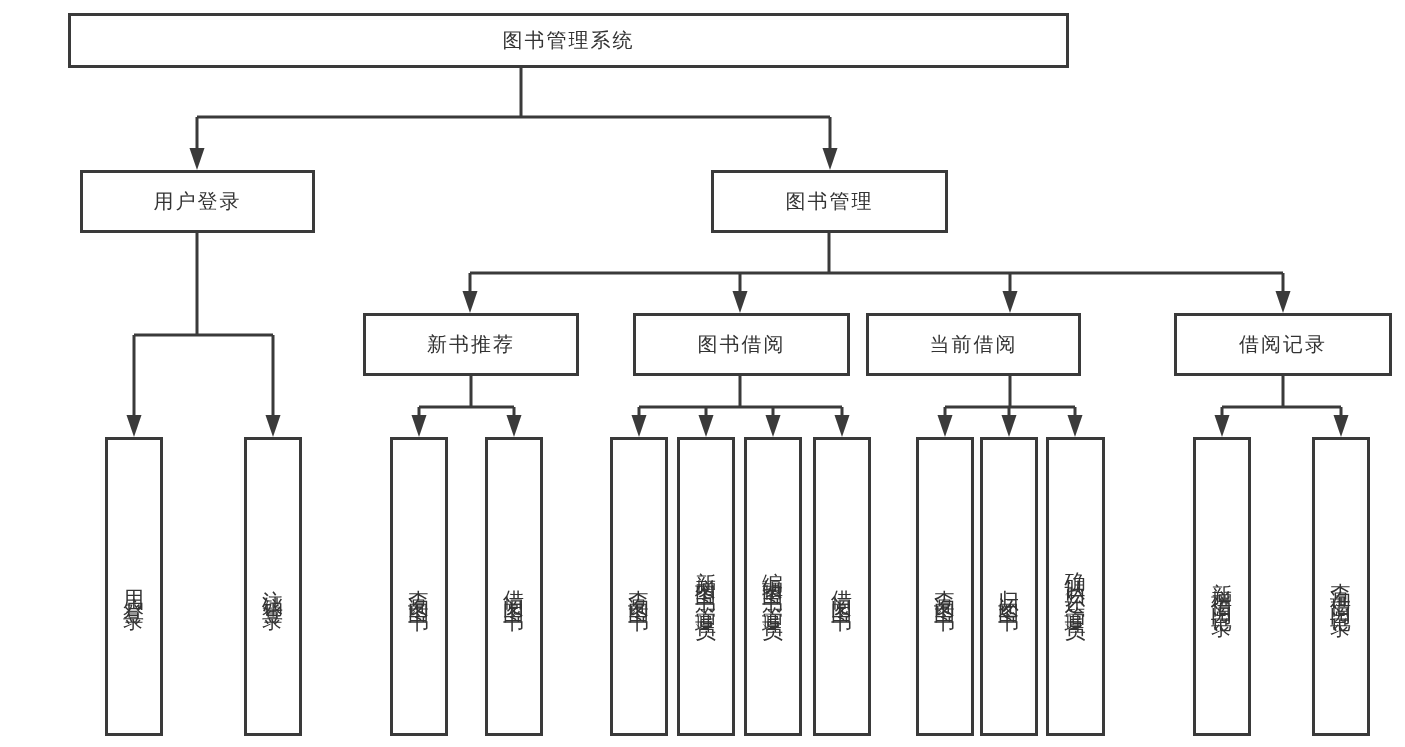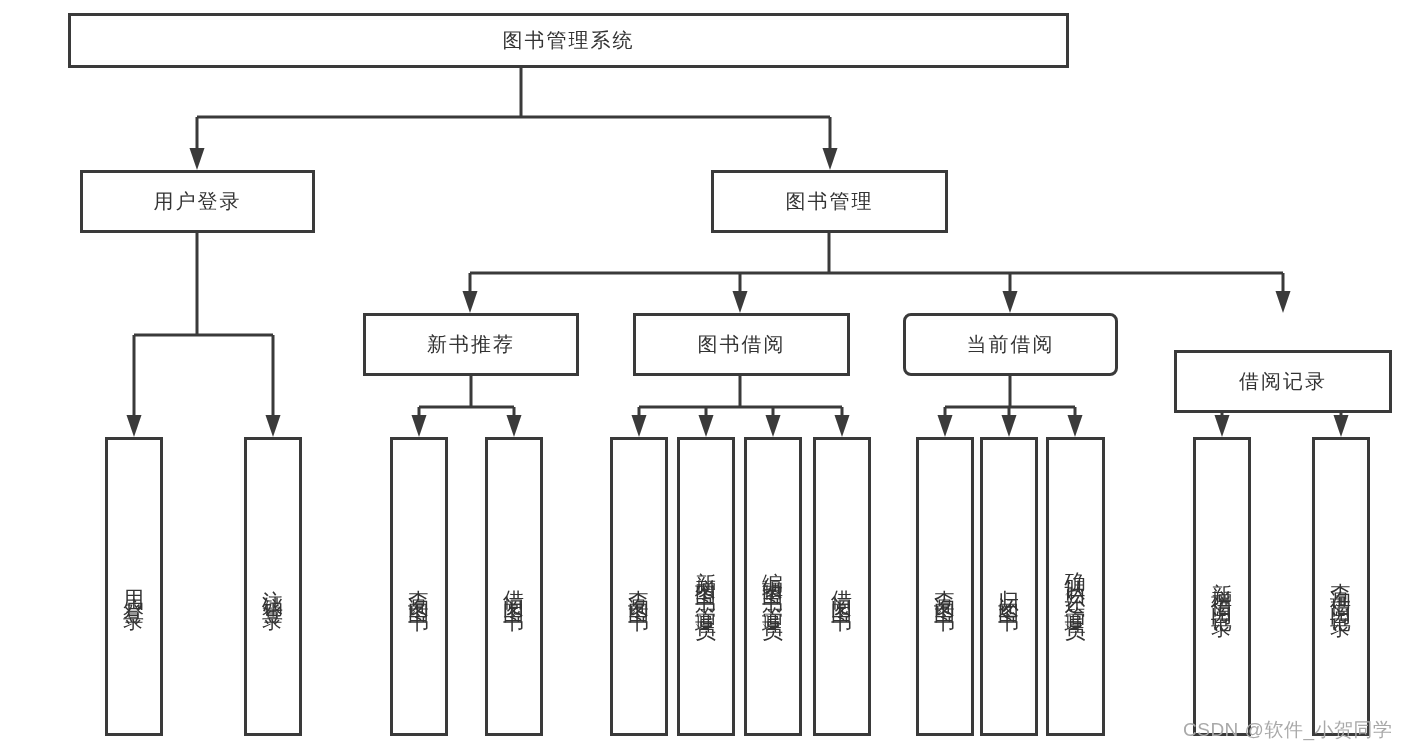--- a/index.html
+++ b/index.html
@@ -97,24 +97,24 @@
   <div class="box" style="left:711px; top:170px; width:237px; height:63px;">
     <span>图书管理</span>
   </div>
 
   <div class="box" style="left:363px; top:313px; width:216px; height:63px;text-align:center;">
     <span>新书推荐</span>
   </div>
   <div class="box" style="left:633px; top:313px; width:217px; height:63px;">
     <span>图书借阅</span>
   </div>
-  <div class="box" style="left:903px; top:313px; width:215px; height:63px;border-radius:8px;">
+  <div class="box" style="left:866px; top:313px; width:215px; height:63px;">
     <span>当前借阅</span>
   </div>
-  <div class="box" style="left:1174px; top:313px; width:218px; height:63px;margin-top:37px;">
+  <div class="box" style="left:1174px; top:313px; width:218px; height:63px;">
     <span>借阅记录</span>
   </div>
 
   <div class="box leaf" style="left:105px;">
     <span class="vtext">用户登录</span>
   </div>
   <div class="box leaf" style="left:244px;">
     <span class="vtext">注销登录</span>
   </div>
 
@@ -148,15 +148,14 @@
     <span class="vtext">确认归还（管理员）</span>
   </div>
 
   <div class="box leaf" style="left:1193px;">
     <span class="vtext">新增借阅记录</span>
   </div>
   <div class="box leaf" style="left:1312px;">
     <span class="vtext">查询借阅记录</span>
   </div>
 
-  <div class="watermark">CSDN @软件_小贺同学</div>
 
 </div>
 
 </body></html>

